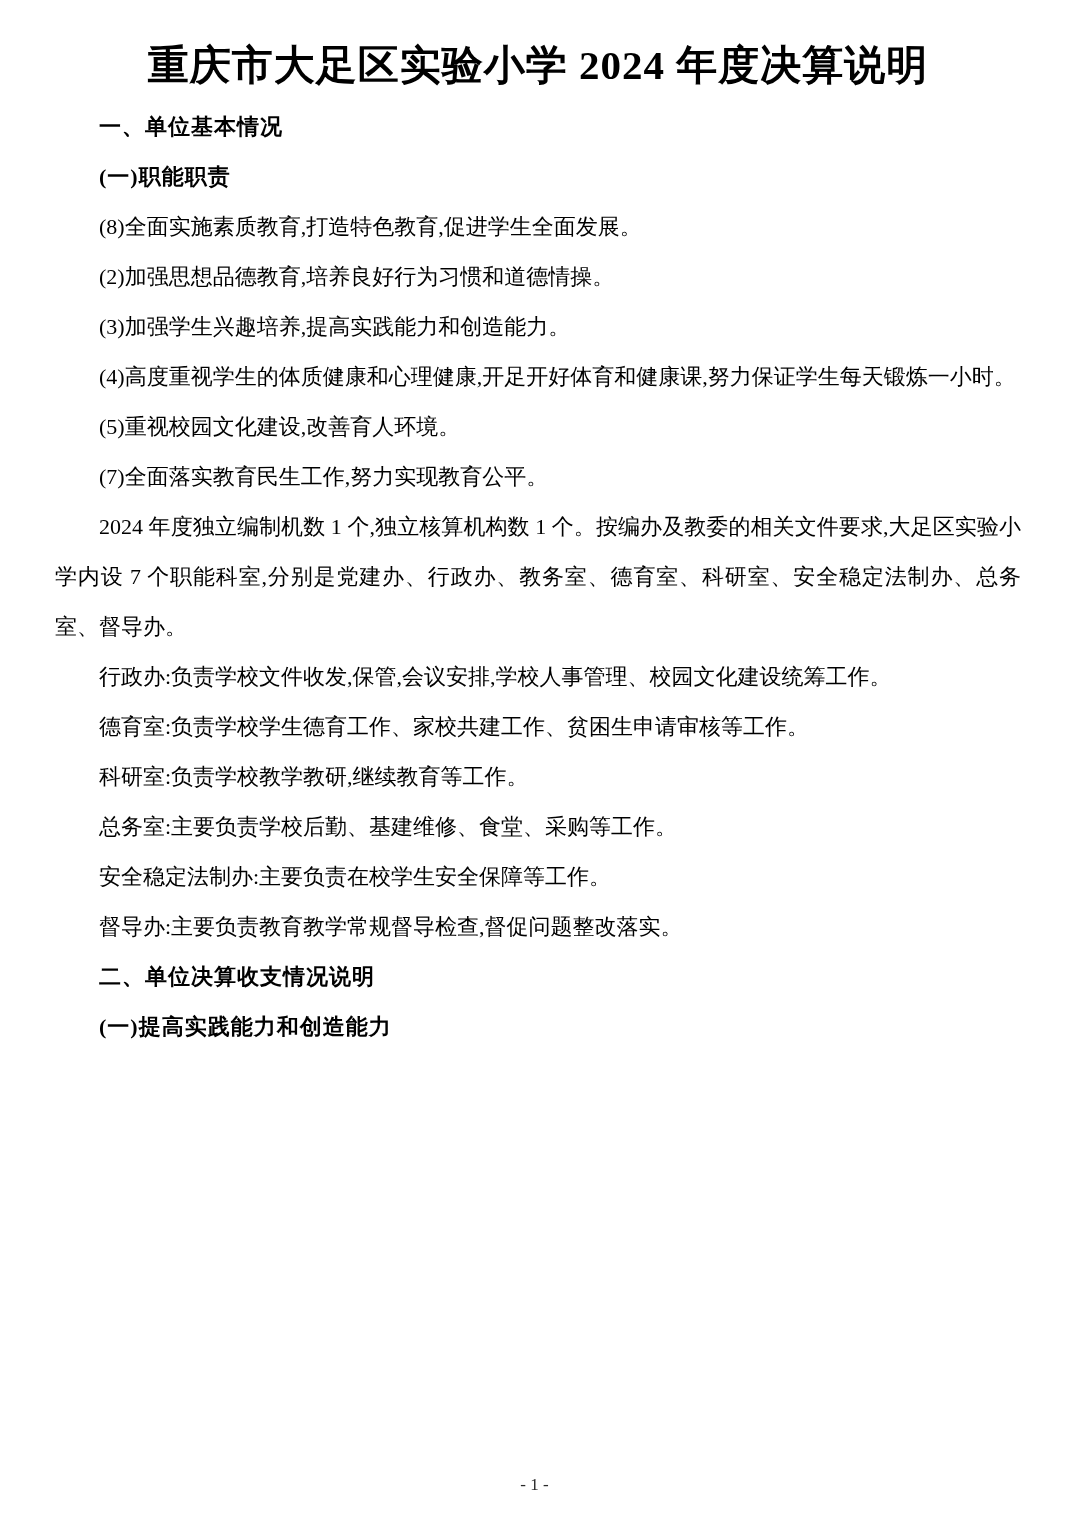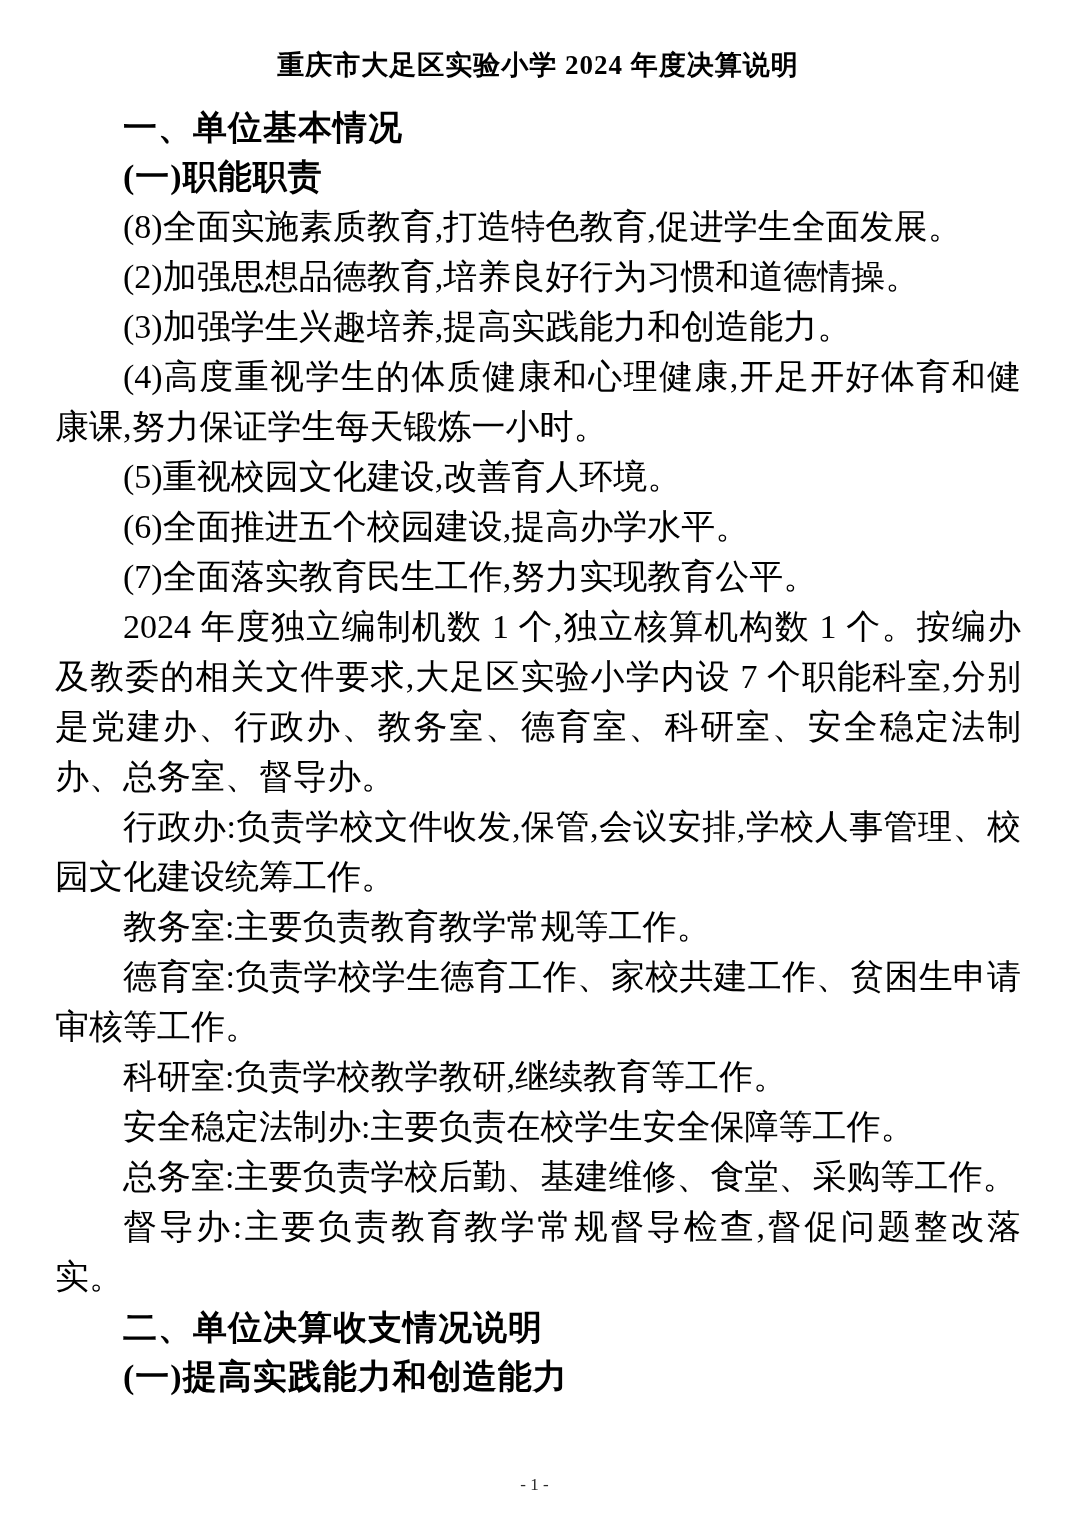--- a/index.html
+++ b/index.html
@@ -11,29 +11,29 @@
     height: 1515px;
     margin: 0 auto;
     background: #ffffff;
     color: #000000;
     padding: 36px 48px 0 55px;
     font-family: "Liberation Serif", "DejaVu Serif", serif;
     overflow: hidden;
   }
   .doc-title {
     text-align: center;
-    font-size: 27px;
+    font-size: 41px;
     font-weight: bold;
     line-height: 58px;
     margin-bottom: 8px;
     letter-spacing: 1px;
     font-family: "Liberation Serif", "DejaVu Serif", serif;
   }
   .line {
-    font-size: 34px;
+    font-size: 22px;
     line-height: 50px;
     text-align: justify;
     text-indent: 2em;
     word-break: break-all;
   }
   .h1 {
     font-weight: bold;
     font-family: "Liberation Sans", "DejaVu Sans", sans-serif;
     letter-spacing: 1px;
   }
@@ -60,31 +60,29 @@
   <div class="doc-title">重庆市大足区实验小学 2024 年度决算说明</div>
 
   <div class="line h1">一、单位基本情况</div>
   <div class="line h2">(一)职能职责</div>
 
   <div class="line">(8)全面实施素质教育,打造特色教育,促进学生全面发展。</div>
   <div class="line">(2)加强思想品德教育,培养良好行为习惯和道德情操。</div>
   <div class="line">(3)加强学生兴趣培养,提高实践能力和创造能力。</div>
   <div class="line">(4)高度重视学生的体质健康和心理健康,开足开好体育和健康课,努力保证学生每天锻炼一小时。</div>
   <div class="line">(5)重视校园文化建设,改善育人环境。</div>
-  <div class="line">(6)全面推进五个校园建设,提高办学水平。</div>
   <div class="line">(7)全面落实教育民生工作,努力实现教育公平。</div>
 
 
   <div class="line">2024 年度独立编制机数 1 个,独立核算机构数 1 个。按编办及教委的相关文件要求,大足区实验小学内设 7 个职能科室,分别是党建办、行政办、教务室、德育室、科研室、安全稳定法制办、总务室、督导办。</div>
   <div class="line">行政办:负责学校文件收发,保管,会议安排,学校人事管理、校园文化建设统筹工作。</div>
-  <div class="line">教务室:主要负责教育教学常规等工作。</div>
   <div class="line">德育室:负责学校学生德育工作、家校共建工作、贫困生申请审核等工作。</div>
   <div class="line">科研室:负责学校教学教研,继续教育等工作。</div>
+  <div class="line">总务室:主要负责学校后勤、基建维修、食堂、采购等工作。</div>
   <div class="line">安全稳定法制办:主要负责在校学生安全保障等工作。</div>
-  <div class="line">总务室:主要负责学校后勤、基建维修、食堂、采购等工作。</div>
   <div class="line">督导办:主要负责教育教学常规督导检查,督促问题整改落实。</div>
 
   <div class="line h1">二、单位决算收支情况说明</div>
   <div class="line h2">(一)提高实践能力和创造能力</div>
 
   <div class="footer">
     <span>- 1 -</span>
   </div>
 
 </div>

